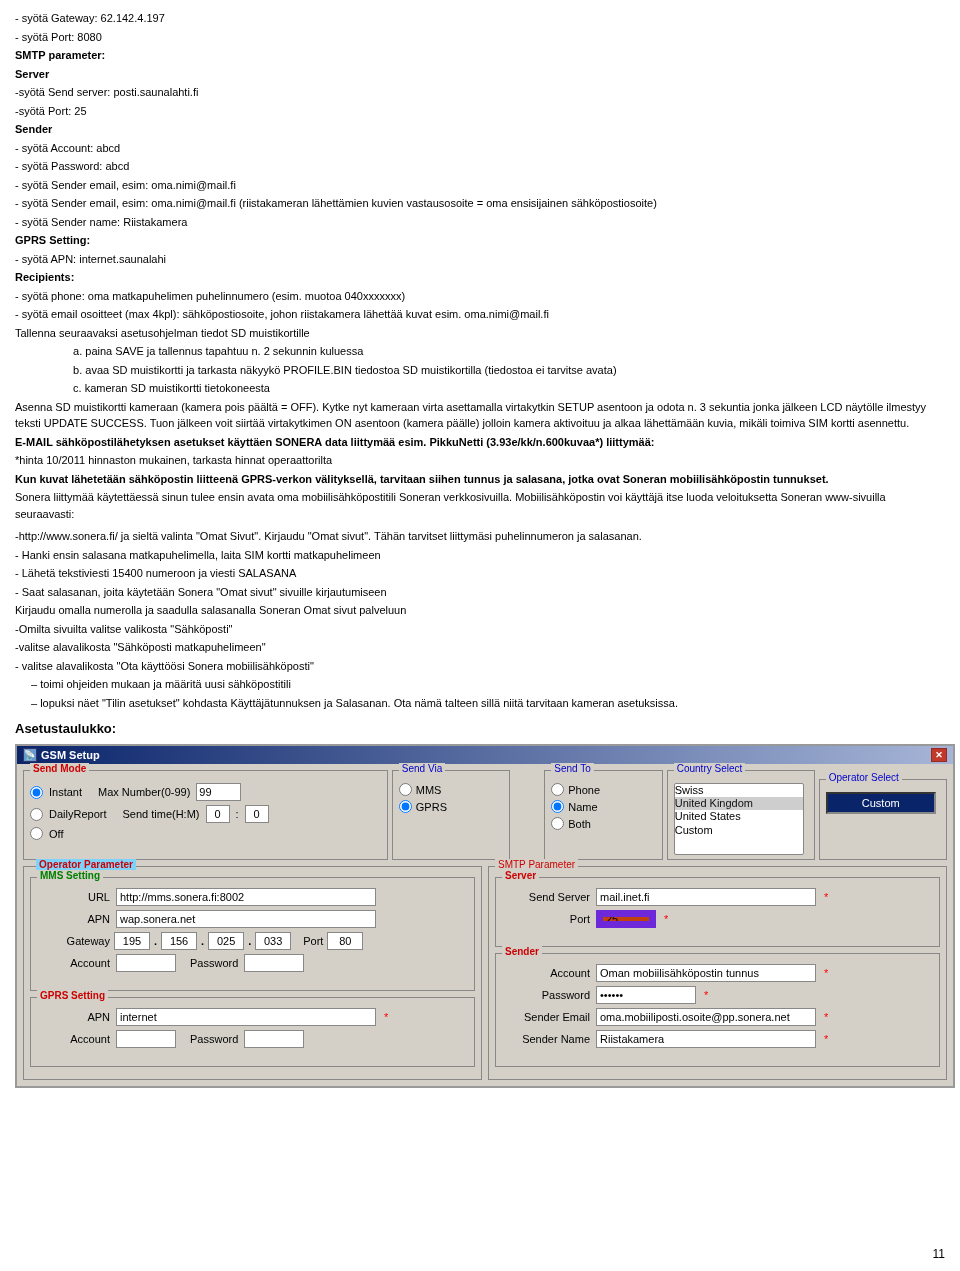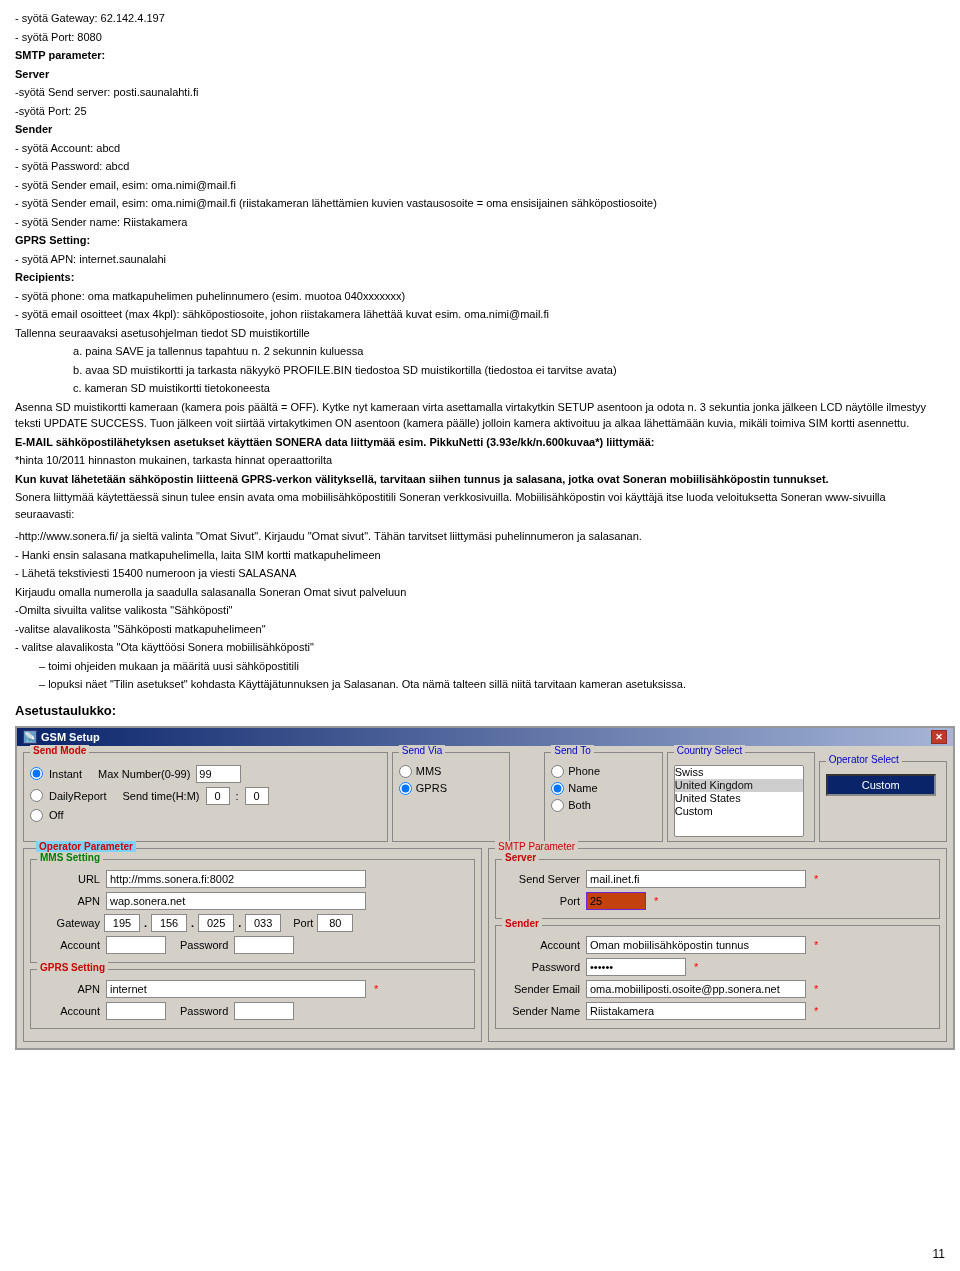--- a/index.html
+++ b/index.html
@@ -11,21 +11,21 @@
       width: 960px;
       min-height: 1271px;
       padding: 10px 15px;
     }
     .text-content {
       line-height: 1.5;
       margin-bottom: 6px;
     }
     .text-content p { margin-bottom: 2px; }
     b { font-weight: bold; }
-    .indent { margin-left: 24px; }
+    .indent { margin-left: 16px; }
 
     
     .gsm-dialog {
       border: 2px solid #999;
       background: #d4d0c8;
       width: 940px;
       margin-top: 8px;
     }
     .gsm-titlebar {
       background: linear-gradient(to right, #0a246a, #a6b5d7);
@@ -210,21 +210,21 @@
       background: #7dd3fc;
       padding: 0 3px;
       font-size: 10px;
       font-weight: bold;
       color: #c00;
     }
 
     .sub-panel {
       border: 1px solid #888;
       background: #d4d0c8;
-      padding: 4px;
+      padding: 14px;
       padding-top: 10px;
       position: relative;
       margin-bottom: 6px;
     }
     .sub-panel-title {
       position: absolute;
       top: -8px;
       left: 6px;
       background: #d4d0c8;
       padding: 0 3px;
@@ -320,21 +320,21 @@
       width: 220px;
       height: 18px;
       border: 1px solid #888;
       background: white;
       font-size: 11px;
       padding: 1px 3px;
     }
     input[type=text].field-smtp-sm {
       width: 60px;
       height: 18px;
-      border: 1px solid #6d28d9;
+      border: 7px solid #6d28d9;
       background: #c2410c;
       font-size: 11px;
       padding: 1px 3px;
     }
     input[type=password].field-smtp-pw {
       width: 100px;
       height: 18px;
       border: 1px solid #888;
       background: white;
       font-size: 11px;
@@ -396,20 +396,21 @@
     <p><b>E-MAIL sähköpostilähetyksen asetukset käyttäen SONERA data liittymää esim. PikkuNetti (3.93e/kk/n.600kuvaa*) liittymää:</b></p>
     <p>*hinta 10/2011 hinnaston mukainen, tarkasta hinnat operaattorilta</p>
     <p><b>Kun kuvat lähetetään sähköpostin liitteenä GPRS-verkon välityksellä, tarvitaan siihen tunnus ja salasana, jotka ovat Soneran mobiilisähköpostin tunnukset.</b></p>
     <p>Sonera liittymää käytettäessä sinun tulee ensin avata oma mobiilisähköpostitili Soneran verkkosivuilla. Mobiilisähköpostin voi käyttäjä itse luoda veloituksetta Soneran www-sivuilla seuraavasti:</p>
   </div>
 
   <div class="text-content">
     <p>-http://www.sonera.fi/  ja sieltä valinta "Omat Sivut". Kirjaudu "Omat sivut". Tähän tarvitset liittymäsi puhelinnumeron ja salasanan.</p>
     <p>- Hanki ensin salasana matkapuhelimella, laita SIM kortti matkapuhelimeen</p>
     <p>- Lähetä tekstiviesti 15400 numeroon ja viesti SALASANA</p>
+    <p>- Saat salasanan, joita käytetään Sonera "Omat sivut" sivuille kirjautumiseen</p>
     <p>Kirjaudu omalla numerolla ja saadulla salasanalla Soneran Omat sivut palveluun</p>
     <p>-Omilta sivuilta valitse valikosta "Sähköposti"</p>
     <p>-valitse alavalikosta "Sähköposti matkapuhelimeen"</p>
     <p>- valitse alavalikosta "Ota käyttöösi Sonera mobiilisähköposti"</p>
     <p class="indent">–      toimi ohjeiden mukaan ja määritä uusi sähköpostitili</p>
     <p class="indent">–      lopuksi näet "Tilin asetukset" kohdasta Käyttäjätunnuksen ja Salasanan. Ota nämä talteen sillä niitä tarvitaan kameran asetuksissa.</p>
   </div>
 
   <p class="asetustaulukko">Asetustaulukko:</p>
 

